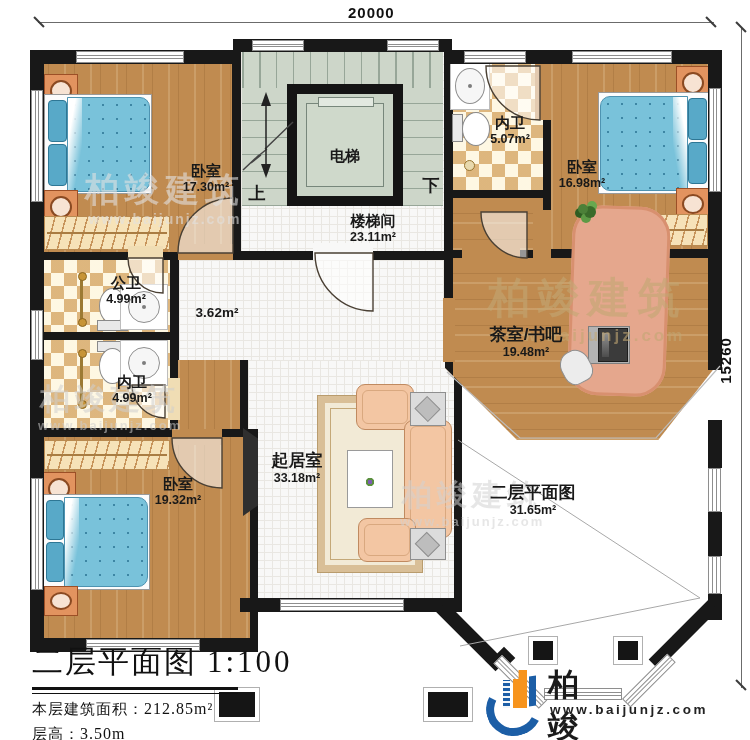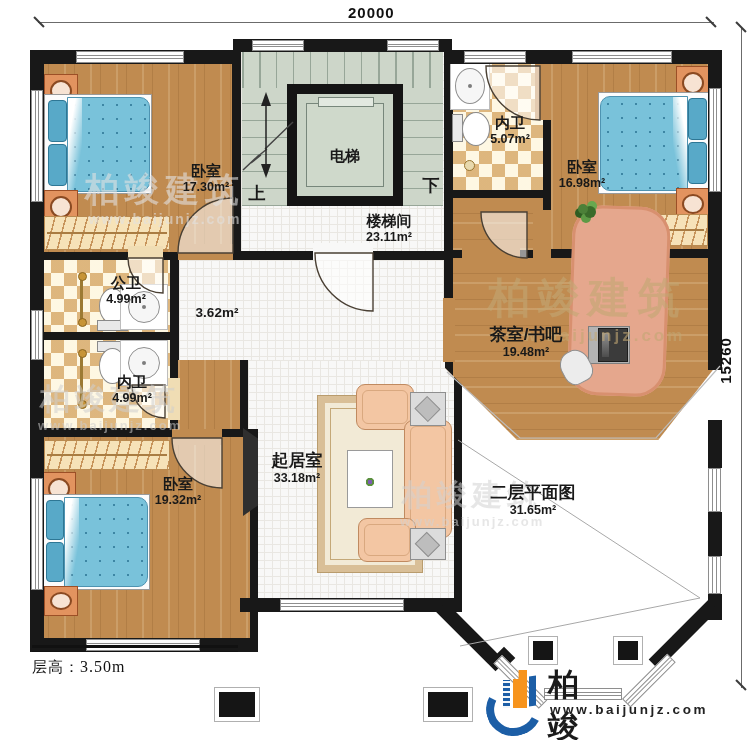--- a/index.html
+++ b/index.html
@@ -276,21 +276,21 @@
 
   <div class="rl" style="left:206px;top:178px">
     <span class="nm">卧室</span>
     <span class="ar">17.30m²</span>
   </div>
   <div class="rl" style="left:345px;top:156px">
     <span class="nm">电梯</span>
   </div>
   <div class="rl dir" style="left:257px;top:194px">上</div>
   <div class="rl dir" style="left:431px;top:186px">下</div>
-  <div class="rl" style="left:389px;top:228px">
+  <div class="rl" style="left:373px;top:228px">
     <span class="nm">楼梯间</span>
     <span class="ar">23.11m²</span>
   </div>
   <div class="rl" style="left:510px;top:130px">
     <span class="nm">内卫</span>
     <span class="ar">5.07m²</span>
   </div>
   <div class="rl" style="left:582px;top:174px">
     <span class="nm">卧室</span>
     <span class="ar">16.98m²</span>
@@ -326,21 +326,27 @@
   <div class="dimline" style="left:38px;top:22px;width:676px;height:1px"></div>
   <div class="tick" style="left:32px;top:21px"></div>
   <div class="tick" style="left:704px;top:21px"></div>
   <div class="dimlabel" style="left:348px;top:4px">20000</div>
   <div class="dimline" style="left:741px;top:28px;width:1px;height:660px"></div>
   <div class="tick" style="left:734px;top:26px"></div>
   <div class="tick" style="left:734px;top:684px"></div>
   <div class="dimlabel vert" style="left:702px;top:352px">15260</div>
 
   <div class="tb">
+    <div class="t1">
+      <span>二层平面图</span><span class="scale">1:100</span>
+    </div>
     <div class="rule"></div>
+    <div class="ln">
+      <span>本层建筑面积：</span><span class="val">212.85m²</span>
+    </div>
     <div class="ln">
       <span>层高：</span><span class="val">3.50m</span>
     </div>
   </div>
 
   <div class="logo">
     <div class="mark">
       <div class="swoosh"></div>
       <div class="b1"></div>
       <div class="b2"></div>

